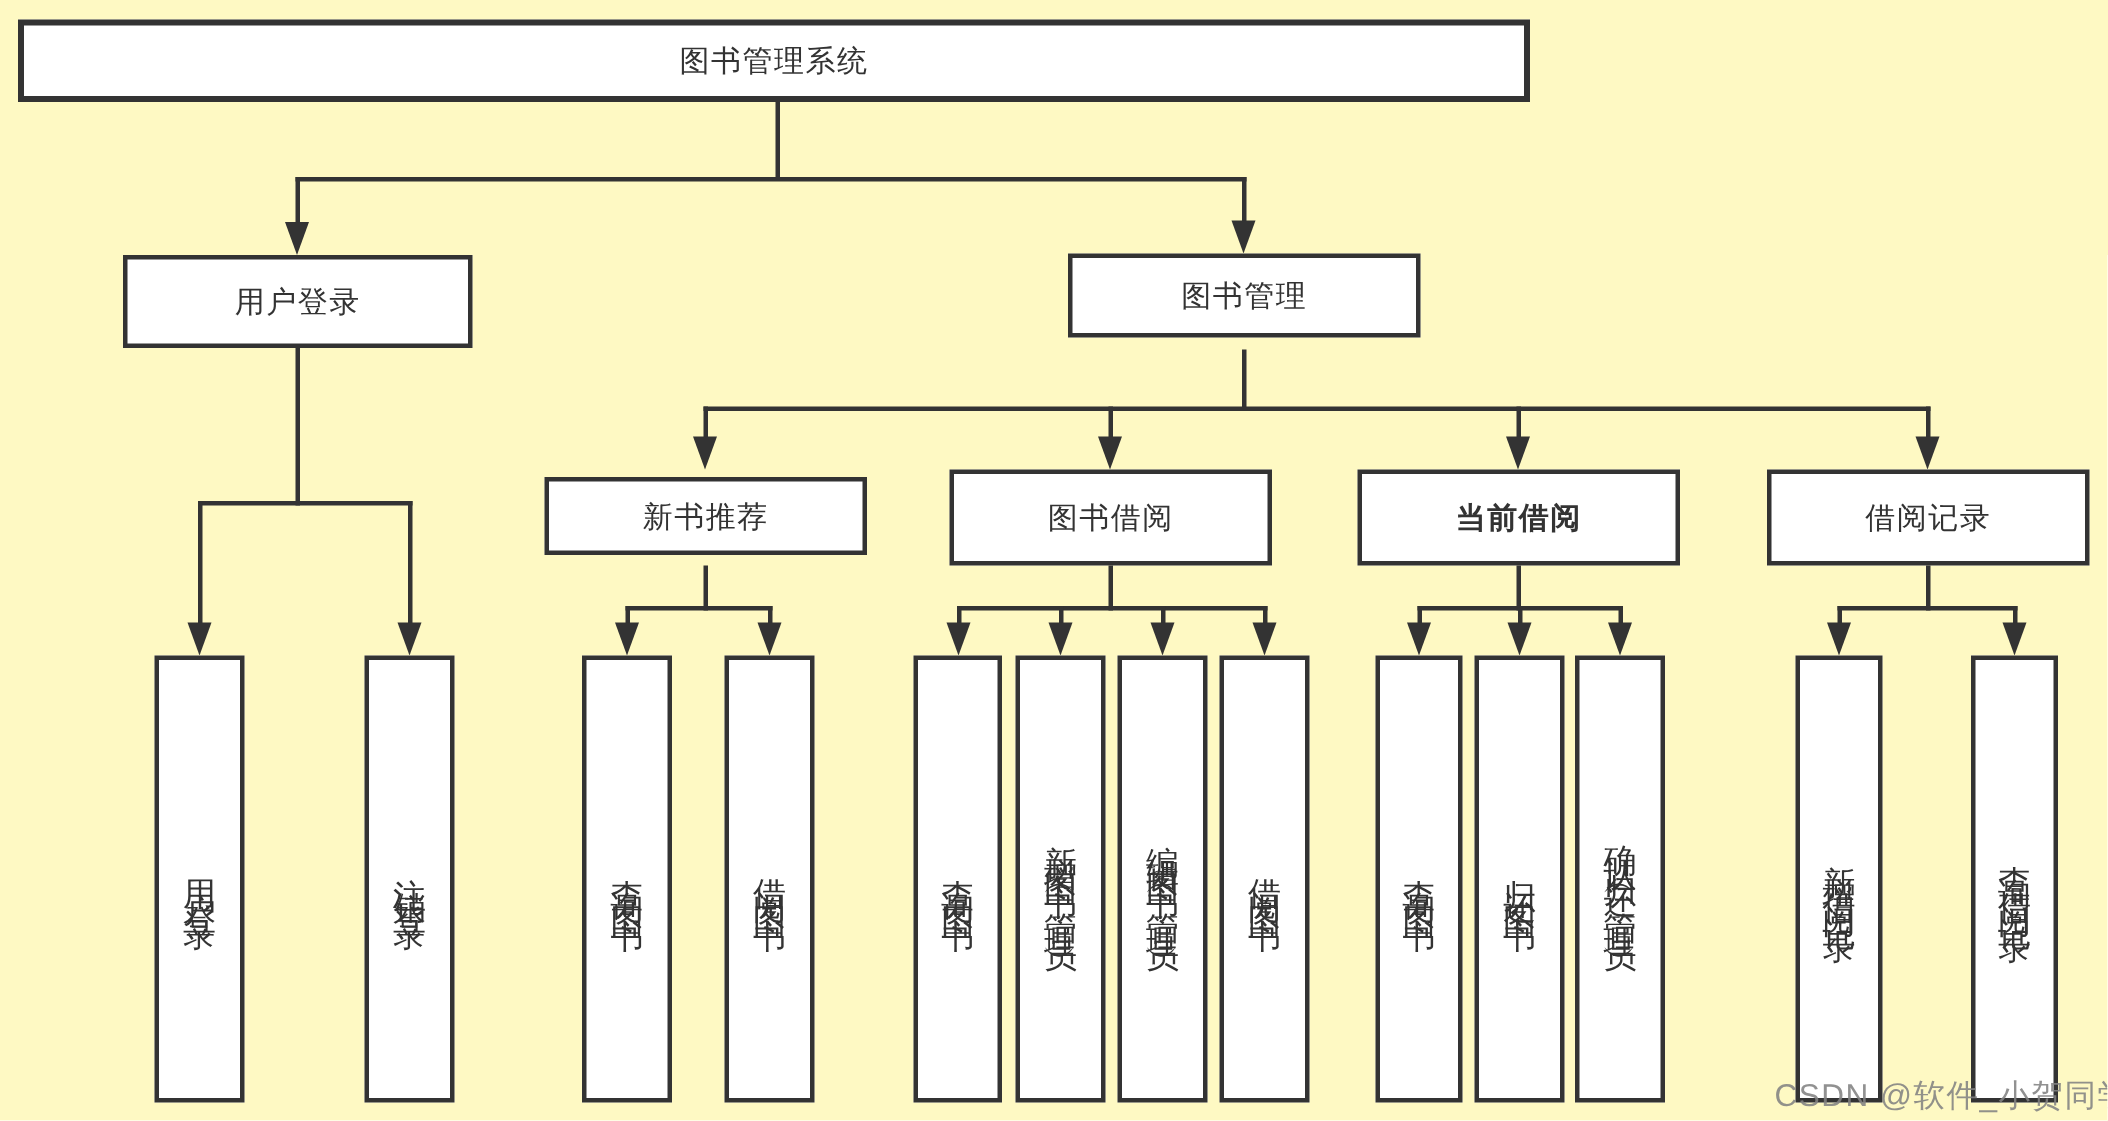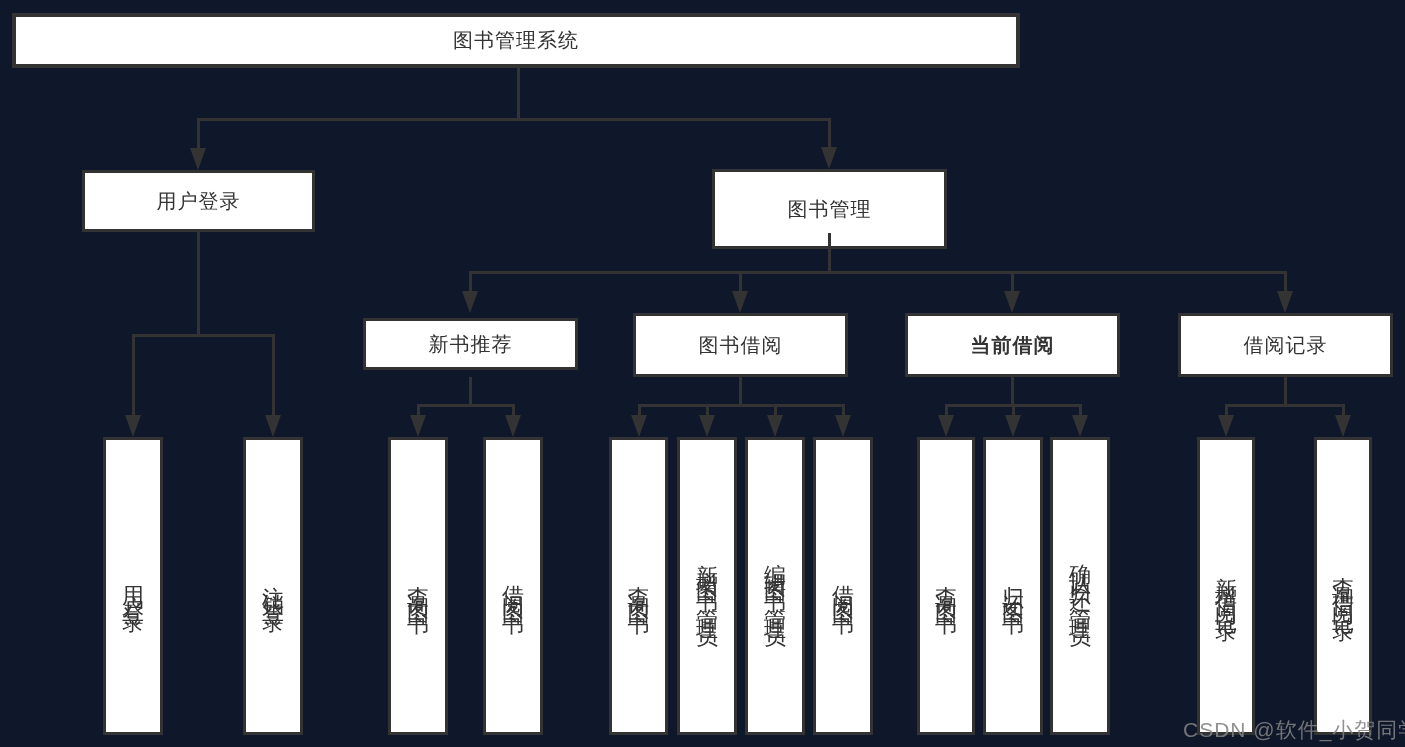--- a/index.html
+++ b/index.html
@@ -1,17 +1,17 @@
 <!DOCTYPE html>
 <html><head>
 <meta charset="utf-8">
 <style>
   html,body{margin:0;padding:0;background:#ffffff;}
   body{font-family:"Liberation Sans","DejaVu Sans",sans-serif;}
-  .stage{position:relative;width:1405px;height:747px;background:#0f172a;overflow:hidden;}
+  .stage{position:relative;width:1405px;height:747px;background:#fef9c3;overflow:hidden;}
 
   
   .node{position:absolute;box-sizing:border-box;border:3px solid #333333;background:#ffffff;
         display:flex;align-items:center;justify-content:center;
         font-size:20px;color:#333333;letter-spacing:1px;}
   .node.root{border-width:4px;}
   .leaf{position:absolute;box-sizing:border-box;border:3px solid #333333;background:#ffffff;
         display:flex;align-items:center;justify-content:center;}
   .leaf span{writing-mode:vertical-rl;text-orientation:mixed;font-size:22px;color:#333333;
         letter-spacing:9px;line-height:1;white-space:nowrap;}
@@ -37,21 +37,21 @@
   <div class="vline" style="left:517px;top:68px;height:52px;"></div>
   <div class="hline" style="left:197px;top:118px;width:634px;"></div>
   <div class="vline" style="left:197px;top:118px;height:32px;"></div>
   <div class="arrow" style="left:190px;top:148px;"></div>
   <div class="vline" style="left:828px;top:118px;height:31px;"></div>
   <div class="arrow" style="left:821px;top:147px;"></div>
 
   <div class="node" style="left:82px;top:170px;width:233px;height:62px;">
     <span>用户登录</span>
   </div>
-  <div class="node" style="left:712px;top:169px;width:235px;height:80px;">
+  <div class="node" style="left:712px;top:169px;width:235px;height:56px;">
     <span>图书管理</span>
   </div>
 
   <div class="vline" style="left:197px;top:232px;height:105px;"></div>
   <div class="hline" style="left:132px;top:334px;width:143px;"></div>
   <div class="vline" style="left:132px;top:334px;height:83px;"></div>
   <div class="arrow" style="left:125px;top:415px;"></div>
   <div class="vline" style="left:272px;top:334px;height:83px;"></div>
   <div class="arrow" style="left:265px;top:415px;"></div>
 

